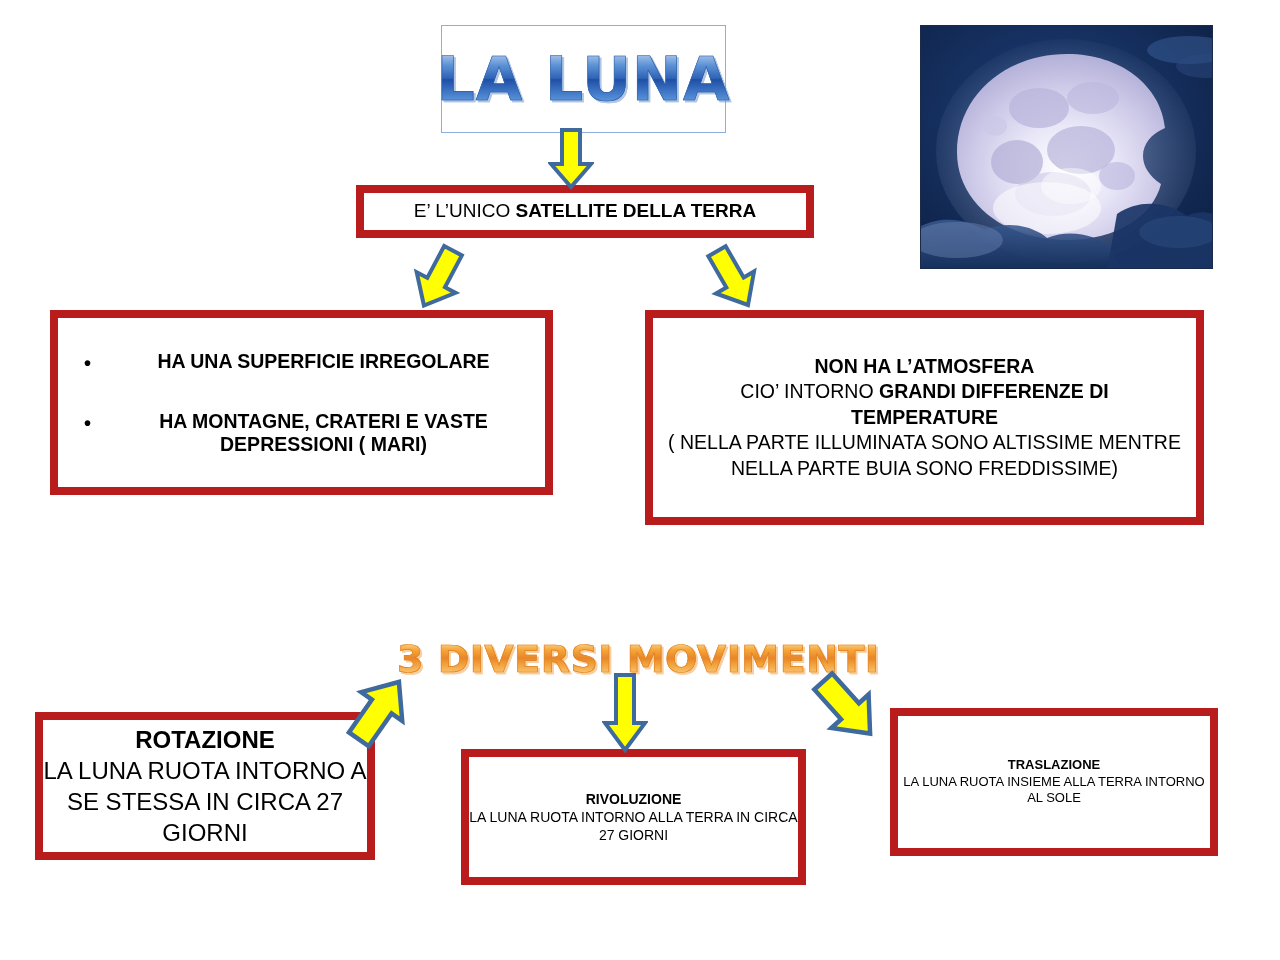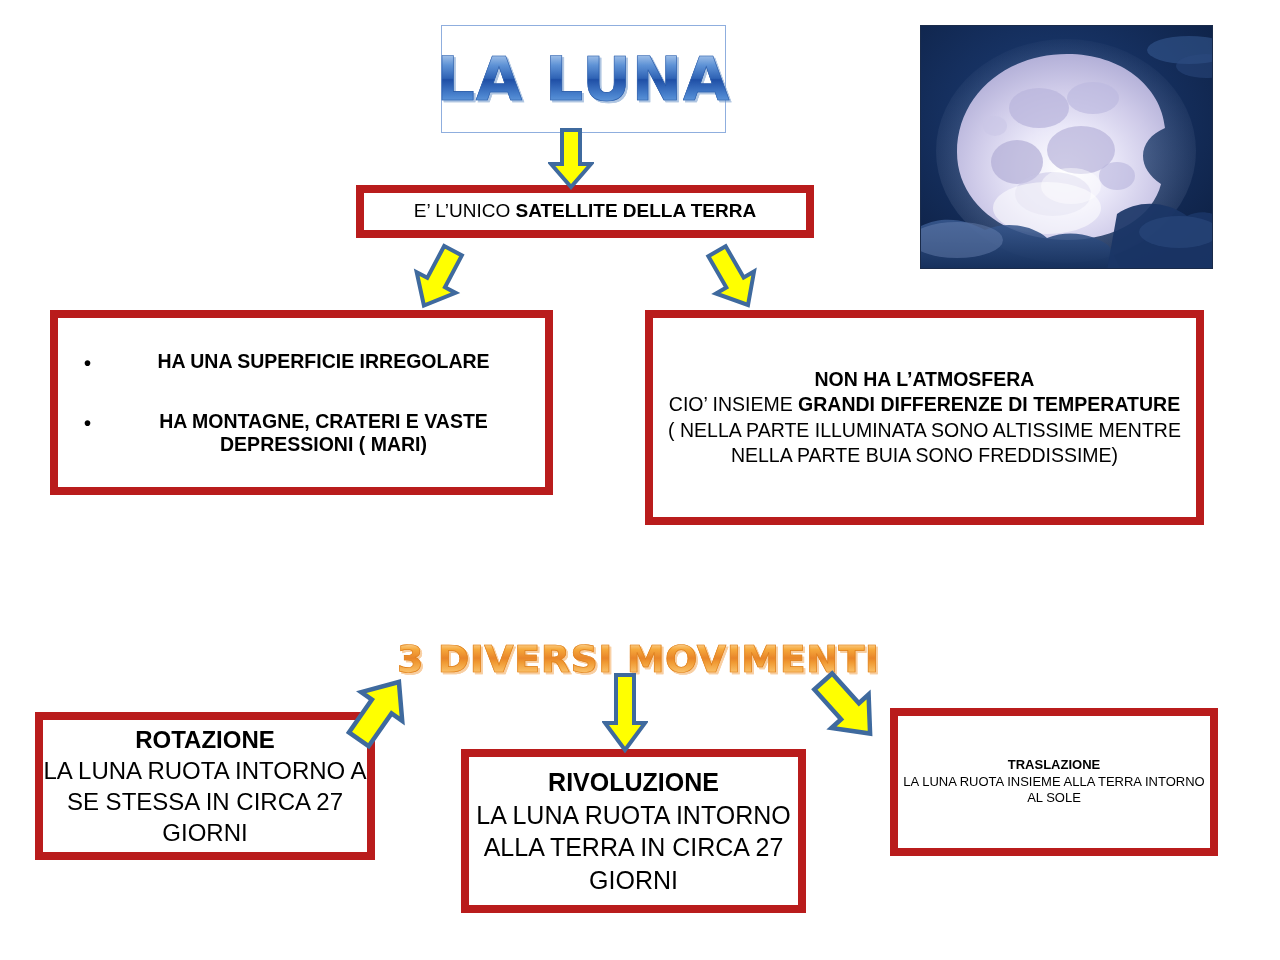--- a/index.html
+++ b/index.html
@@ -241,21 +241,21 @@
     </div>
     <div class="bullet-line">
       <span class="bullet-dot">•</span>
       <span class="bullet-text">HA MONTAGNE, CRATERI E VASTE DEPRESSIONI ( MARI)</span>
     </div>
   </div>
 
   <div class="box" id="atmosphere-box" style="left:645px; top:310px; width:559px; height:215px; font-size:19.5px; padding:14px 12px;">
     <p style="font-weight:700;">NON HA L’ATMOSFERA</p>
     <p>
-      <span>CIO’ INSIEME </span><b>GRANDI DIFFERENZE DI TEMPERATURE</b>
+      <span>CIO’ INTORNO </span><b>GRANDI DIFFERENZE DI TEMPERATURE</b>
     </p>
     <p>( NELLA PARTE ILLUMINATA SONO ALTISSIME MENTRE NELLA PARTE BUIA SONO FREDDISSIME)</p>
   </div>
 
 
   <span class="wordart-orange" style="left:397px; top:637px;">3 DIVERSI MOVIMENTI</span>
 
   <div class="arrow" style="left:332px; top:668px; width:96px; height:82px;">
     <svg width="96" height="82" viewBox="0 0 96 82">
       <g transform="rotate(-145 48 41)">
@@ -276,21 +276,21 @@
         <polygon points="36,4 60,4 60,44 73,44 48,74 23,44 36,44" fill="#ffff00" stroke="#3f6a9e" stroke-width="4.5" stroke-linejoin="miter"></polygon>
       </g>
     </svg>
   </div>
 
   <div class="box" id="rotazione-box" style="left:35px; top:712px; width:340px; height:148px; font-size:24px;">
     <p style="font-weight:700;">ROTAZIONE</p>
     <p>LA LUNA RUOTA INTORNO A SE STESSA IN CIRCA 27 GIORNI</p>
   </div>
 
-  <div class="box" id="rivoluzione-box" style="left:461px; top:749px; width:345px; height:164px; font-size:25px;">
+  <div class="box" id="rivoluzione-box" style="left:461px; top:749px; width:345px; height:136px; font-size:14px;">
     <p style="font-weight:700;">RIVOLUZIONE</p>
     <p>LA LUNA RUOTA INTORNO ALLA TERRA IN CIRCA 27 GIORNI</p>
   </div>
 
   <div class="box" id="traslazione-box" style="left:890px; top:708px; width:328px; height:148px; font-size:13px;">
     <p style="font-weight:700;">TRASLAZIONE</p>
     <p>LA LUNA RUOTA INSIEME ALLA TERRA INTORNO AL SOLE</p>
   </div>
 
 </div>

